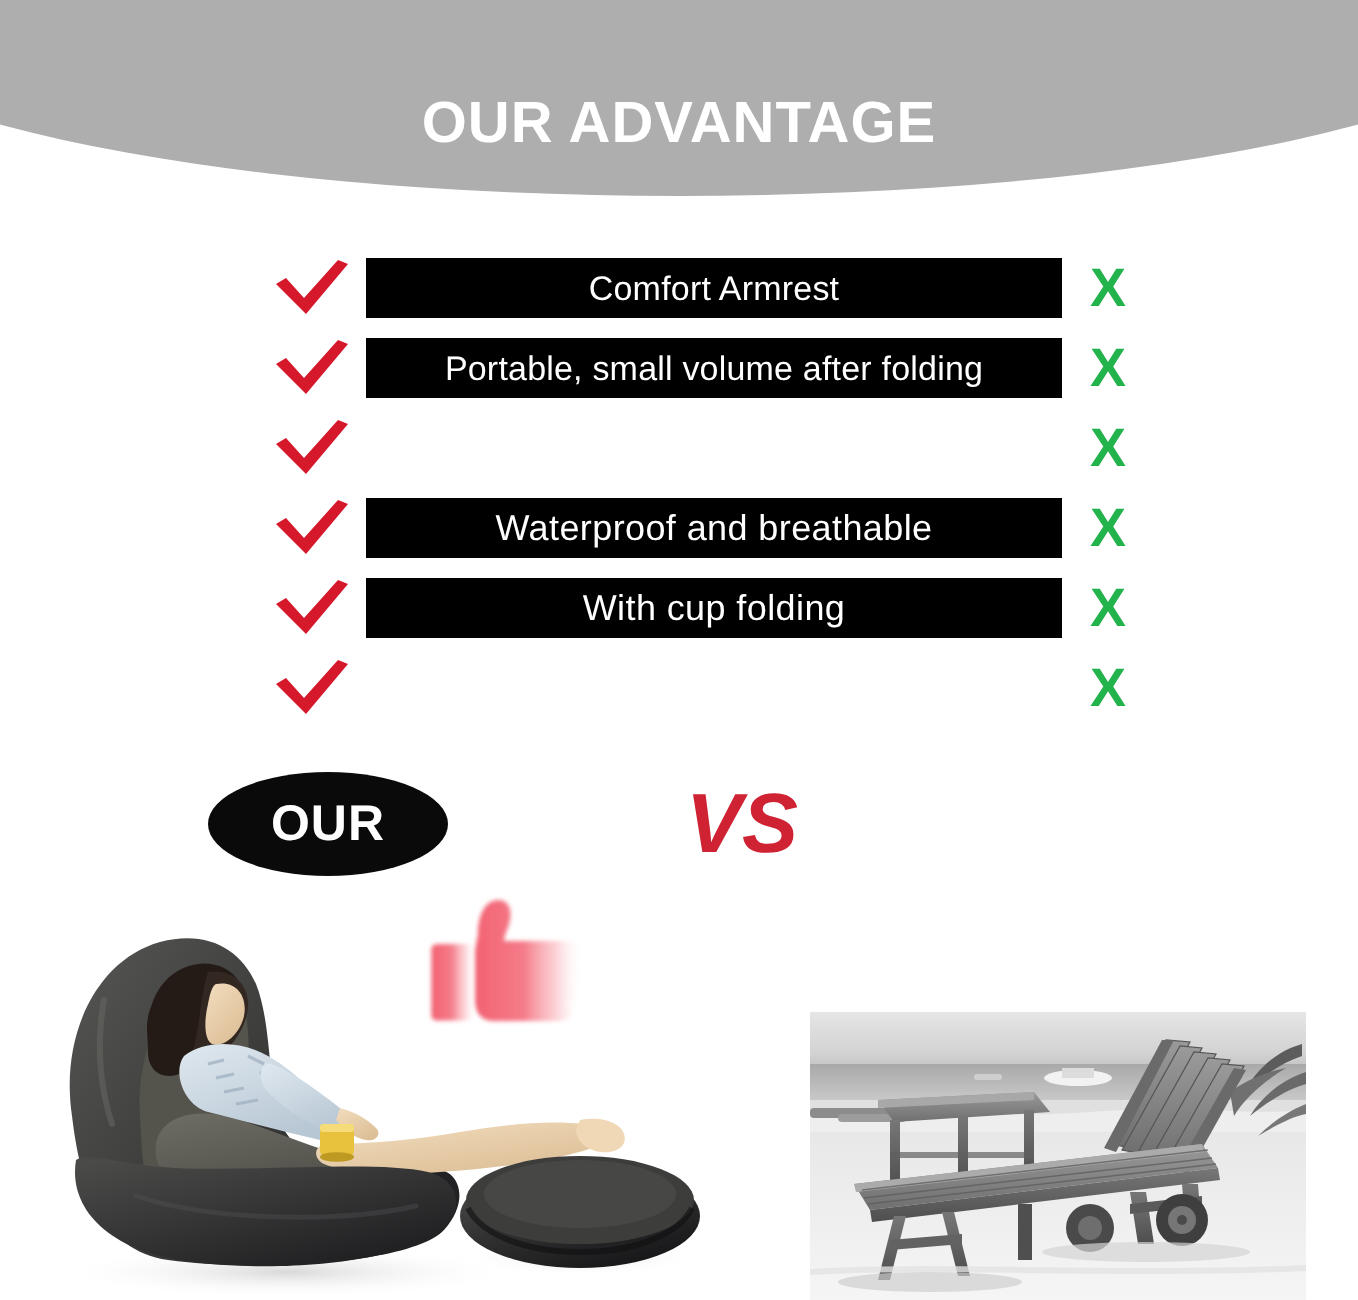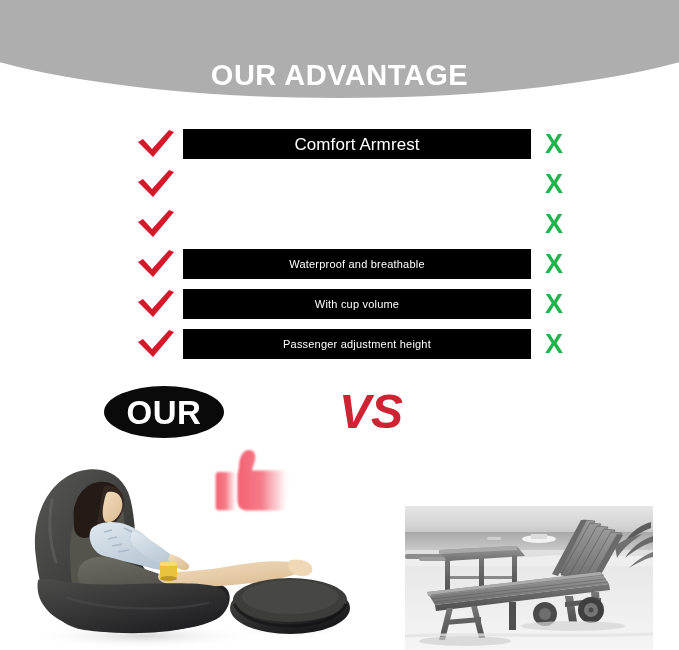--- a/index.html
+++ b/index.html
@@ -49,21 +49,20 @@
     left: 0;
     top: 46px;
     width: 679px;
     text-align: center;
     color: #ffffff;
     font-family: "Liberation Sans", sans-serif;
     font-size: 29px;
     font-weight: bold;
     letter-spacing: 0.5px;
     z-index: 5;
-    margin-top: 13px;
   }
 
   
   #feature-list {
     position: absolute;
     left: 0;
     top: 124px;
     width: 679px;
   }
   .feature-row {
@@ -98,21 +97,21 @@
   .feature-label {
     color: #ffffff;
     font-family: "Liberation Sans", sans-serif;
     font-size: 17px;
     font-weight: 400;
     letter-spacing: 0.1px;
     line-height: 1;
     white-space: nowrap;
   }
   .feature-row.alt .feature-label {
-    font-size: 11px;
+    font-size: 18px;
     letter-spacing: 0.2px;
   }
 
   .x-cell {
     position: absolute;
     left: 536px;
     top: 0;
     width: 36px;
     height: 40px;
     display: flex;
@@ -142,37 +141,37 @@
     height: 52px;
     background: #0a0a0a;
     border-radius: 50%;
     display: flex;
     align-items: center;
     justify-content: center;
   }
   .badge-label {
     color: #ffffff;
     font-family: "Liberation Sans", sans-serif;
-    font-size: 33px;
+    font-size: 25px;
     font-weight: bold;
     letter-spacing: 0.5px;
     line-height: 1;
   }
   #badge-our { left: 104px; }
   #badge-other { left: 488px; }
 
   #vs-text {
     position: absolute;
     left: 331px;
     top: 2px;
     width: 80px;
     text-align: center;
     color: #cf2233;
     font-family: "Liberation Sans", sans-serif;
-    font-size: 48px;
+    font-size: 42px;
     font-weight: bold;
     font-style: italic;
     line-height: 48px;
   }
 
   
   #thumbs-up-icon {
     position: absolute;
     left: 209px;
     top: 445px;
@@ -227,20 +226,23 @@
       <span class="x-mark">X</span>
     </div>
   </div>
 
   <div class="feature-row">
     <div class="check-cell">
       <svg width="40" height="30" viewBox="0 0 40 30" aria-hidden="true">
         <path d="M2 13 L7 10 L16 20 L33 1 L38 3 L17 28 Z" fill="#d6182b"></path>
       </svg>
     </div>
+    <div class="feature-bar">
+      <span class="feature-label">Portable, small volume after folding</span>
+    </div>
     <div class="x-cell">
       <span class="x-mark">X</span>
     </div>
   </div>
 
   <div class="feature-row">
     <div class="check-cell">
       <svg width="40" height="30" viewBox="0 0 40 30" aria-hidden="true">
         <path d="M2 13 L7 10 L16 20 L33 1 L38 3 L17 28 Z" fill="#d6182b"></path>
       </svg>
@@ -264,35 +266,32 @@
     </div>
   </div>
 
   <div class="feature-row alt">
     <div class="check-cell">
       <svg width="40" height="30" viewBox="0 0 40 30" aria-hidden="true">
         <path d="M2 13 L7 10 L16 20 L33 1 L38 3 L17 28 Z" fill="#d6182b"></path>
       </svg>
     </div>
     <div class="feature-bar">
-      <span class="feature-label">With cup volume</span>
+      <span class="feature-label">With cup folding</span>
     </div>
     <div class="x-cell">
       <span class="x-mark">X</span>
     </div>
   </div>
 
   <div class="feature-row alt">
     <div class="check-cell">
       <svg width="40" height="30" viewBox="0 0 40 30" aria-hidden="true">
         <path d="M2 13 L7 10 L16 20 L33 1 L38 3 L17 28 Z" fill="#d6182b"></path>
       </svg>
-    </div>
-    <div class="feature-bar">
-      <span class="feature-label">Passenger adjustment height</span>
     </div>
     <div class="x-cell">
       <span class="x-mark">X</span>
     </div>
   </div>
 
 </div>
 
 <div id="vs-row">
   <div class="badge" id="badge-our">

